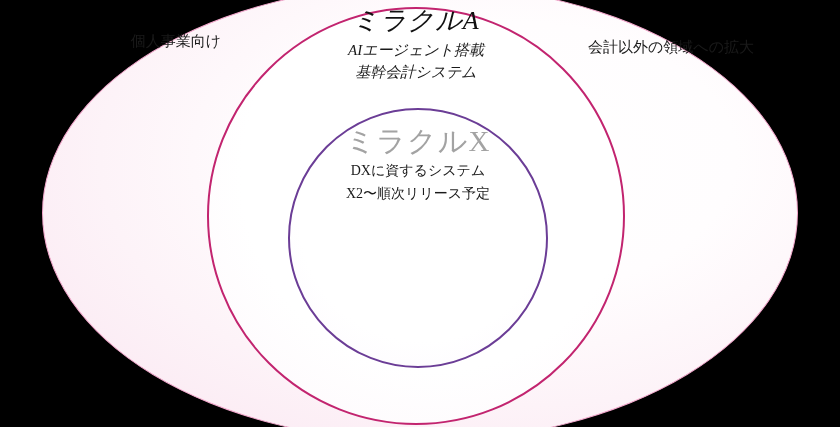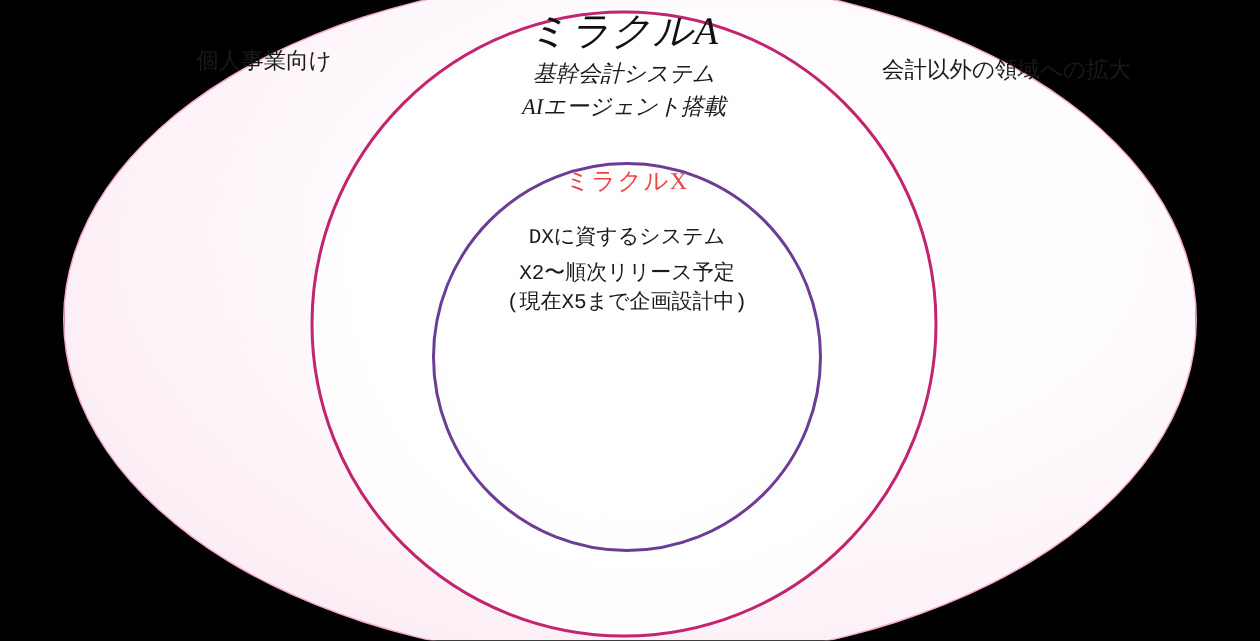--- a/index.html
+++ b/index.html
@@ -116,45 +116,44 @@
     color: #1a1a1a;
   }
 
   
   .head-x {
     left: 288px;
     top: 112px;
     width: 260px;
   }
   .head-x .title {
-    font-size: 16px;
+    font-size: 29px;
     letter-spacing: 1px;
-    color: #ef4444;
+    color: #a3a3a3;
+    margin-top: 11px;
   }
   .head-x .sub {
     font-size: 14px;
-    margin-top: 19px;
+    margin-top: 2px;
     color: #1a1a1a;
-    font-family: Liberation Mono, monospace;
   }
   .head-x .hl {
     color: #5c3c7a;
     font-size: 21px;
     line-height: 1.32;
     margin-top: 7px;
   }
   .head-x .hl .big {
     display: block;
   }
   .head-x .tail {
     font-size: 14px;
     line-height: 1.32;
     margin-top: 5px;
     color: #1a1a1a;
-    font-family: Liberation Mono, monospace;
   }
 
   
   .note-bottom {
     left: 256px;
     top: 348px;
     width: 320px;
     font-size: 15px;
     color: #1a1a1a;
   }
@@ -172,28 +171,27 @@
     <div>個人事業向け</div>
   </div>
 
   <div class="txt note-right">
     <div>会計以外の領域への拡大</div>
   </div>
 
   <div class="txt head-a">
     <div class="title">ミラクルA</div>
     <div class="sub">
+      <div>AIエージェント搭載</div>
       <div>基幹会計システム</div>
-      <div>AIエージェント搭載</div>
     </div>
   </div>
 
   <div class="txt head-x">
     <div class="title">ミラクルX</div>
     <div class="sub">DXに資するシステム</div>
     <div class="tail">
       <div>X2〜順次リリース予定</div>
-      <div>(現在X5まで企画設計中)</div>
     </div>
   </div>
 
 
 </div>
 
 </body></html>

